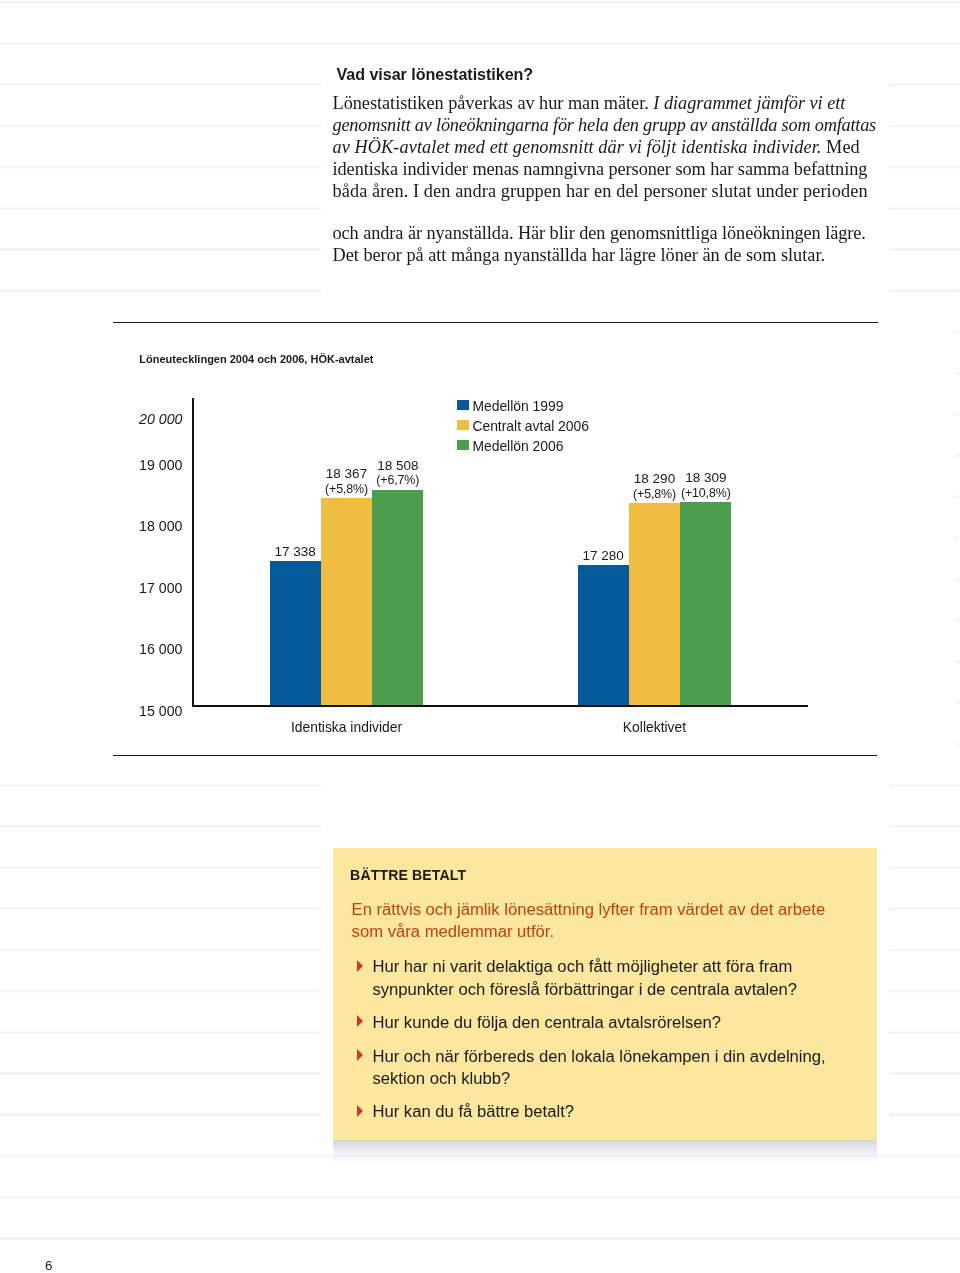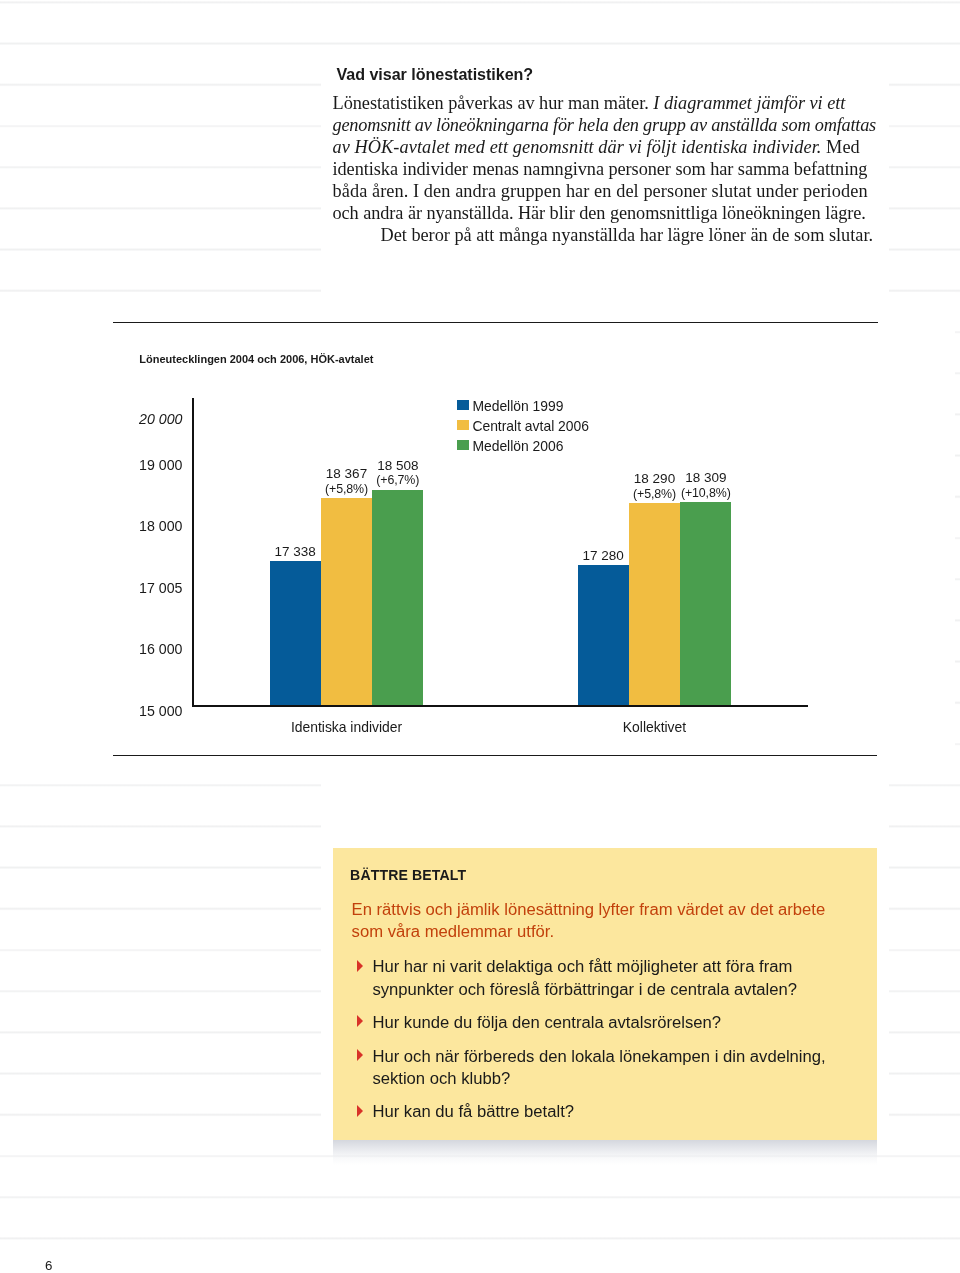--- a/index.html
+++ b/index.html
@@ -18,22 +18,22 @@
   .article .body{font-family:"Liberation Serif",serif;font-size:18.3px;line-height:22.02px;
      color:#1a1a1a;}
   .article .body i{font-style:italic;}
   .article .bline{white-space:nowrap;}
   
   .article .bline:nth-child(1){letter-spacing:-0.036px;}
   .article .bline:nth-child(2){letter-spacing:-0.221px;}
   .article .bline:nth-child(3){letter-spacing:0.068px;}
   .article .bline:nth-child(4){letter-spacing:-0.063px;}
   .article .bline:nth-child(5){letter-spacing:0.079px;}
-  .article .bline:nth-child(6){letter-spacing:-0.072px;}
-  .article .bline:nth-child(7){letter-spacing:-0.021px;margin-left:48px;}
+  .article .bline:nth-child(6){letter-spacing:-0.072px;margin-top:20px;}
+  .article .bline:nth-child(7){letter-spacing:-0.021px;}
 
   
   .rule{position:absolute;background:#1a1a1a;}
 
   
   .chart-title{position:absolute;left:139.3px;top:349.6px;font-family:"Liberation Sans",sans-serif;
      font-weight:bold;font-size:11px;line-height:18px;color:#1a1a1a;white-space:nowrap;}
   .plot{position:absolute;left:192px;top:398px;width:616px;height:307px;}
   .axis-v{position:absolute;left:192px;top:398px;width:2px;height:309px;background:#111;}
   .axis-h{position:absolute;left:192px;top:705px;width:616px;height:2px;background:#111;}
@@ -94,21 +94,21 @@
   <div class="rule" style="left:112.5px;top:321.8px;width:765.3px;height:1.3px;"></div>
   <div class="rule" style="left:112.7px;top:754.9px;width:764.4px;height:1.3px;"></div>
 
   <div class="chart-title">Löneutecklingen 2004 och 2006, HÖK-avtalet</div>
   <div class="axis-v"></div>
   <div class="axis-h"></div>
   <div id="yticks">
       <div class="ytick" style="left: 122.5px; top: 412px; font-style: italic;">20 000</div>
       <div class="ytick" style="left: 122.5px; top: 457.9px;">19 000</div>
       <div class="ytick" style="left: 122.5px; top: 519.3px;">18 000</div>
-      <div class="ytick" style="left: 122.5px; top: 580.7px;">17 005</div>
+      <div class="ytick" style="left: 122.5px; top: 580.7px;">17 000</div>
       <div class="ytick" style="left: 122.5px; top: 642.1px;">16 000</div>
       <div class="ytick" style="left: 122.5px; top: 703.5px;">15 000</div>
     </div>
   <div class="plot" id="plot">
       <div class="bar" style="left: 77.55px; top: 163.447px; width: 51.3px; height: 143.553px; background: rgb(5, 91, 153);"></div>
       <div class="blabel" style="left: 63.55px; top: 146.247px; width: 79.3px;">
         <span class="vline">17 338</span>
       </div>
       <div class="bar" style="left: 128.85px; top: 100.266px; width: 51.3px; height: 206.734px; background: rgb(241, 189, 65);"></div>
       <div class="blabel" style="left: 114.85px; top: 68.2662px; width: 79.3px;">

